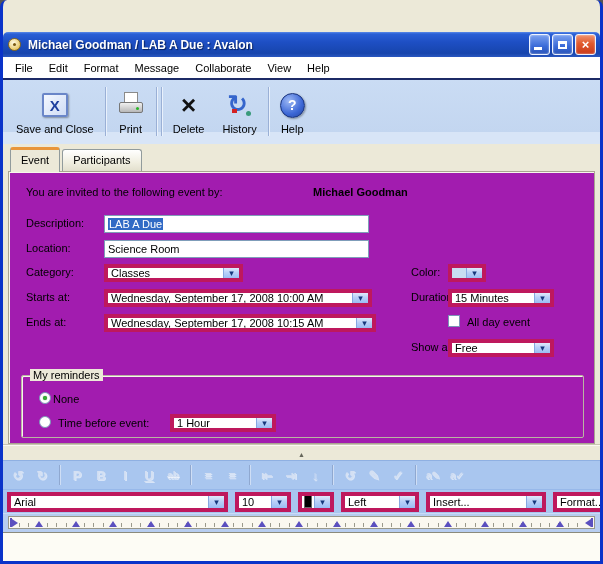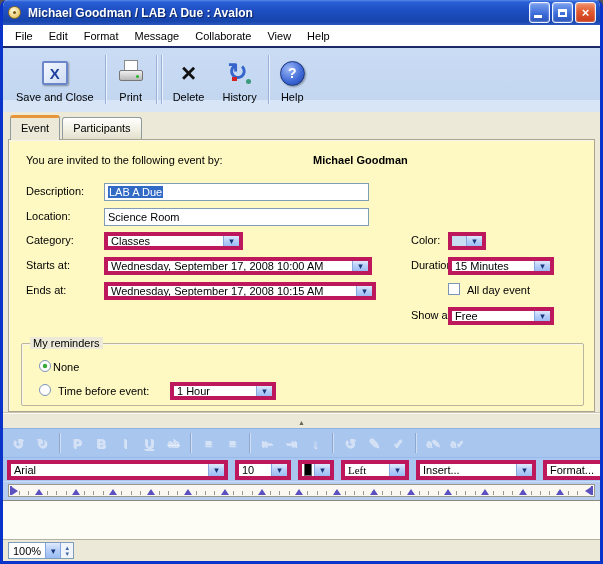--- a/index.html
+++ b/index.html
@@ -10,20 +10,21 @@
     position:relative; width:603px; height:564px; margin:0 auto;
     border:3px solid #0a33c9; border-top:none;
     border-radius:7px 7px 0 0; overflow:hidden; background:#ece9d8;
   }
 
   
   .titlebar {
     height:25px; display:flex; align-items:center; padding:0 4px;
     background:linear-gradient(180deg,#5a8ae8 0%,#2a5fd5 8%,#1e4fc4 40%,#1745ad 85%,#2a57c0 100%);
     border-radius:5px 5px 0 0;
+    margin-top:32px;
   }
   .win-icon { width:16px; height:16px; margin-right:5px; position:relative; flex:none; }
   .win-icon .face { position:absolute; left:1px; top:1px; width:13px; height:13px; border-radius:50%;
     background:radial-gradient(circle at 40% 35%, #fffbe8, #e8c96a 70%, #b78a2a); border:1px solid #8a6a1c; }
   .win-icon .dot { position:absolute; left:6px; top:6px; width:3px; height:3px; background:#7a5a14; border-radius:50%; }
   .title-text { color:#fff; font-weight:bold; font-size:12px; text-shadow:1px 1px 1px #06205e; white-space:nowrap; flex:1; }
   .winbtns { display:flex; gap:2px; }
   .wbtn { width:21px; height:21px; border-radius:3px; border:1px solid #eef3ff;
     display:flex; align-items:center; justify-content:center; position:relative;
     background:linear-gradient(180deg,#7aa0ef,#3a6ad8 60%,#2a54b8); box-shadow:inset 0 0 2px rgba(255,255,255,.7); }
@@ -72,21 +73,21 @@
     box-shadow:1px 1px 2px rgba(0,0,0,.35); }
 
   
   .content { height:316px; background:#ece9d8; }
   .tabbar { height:27px; display:flex; align-items:flex-end; padding-left:7px; gap:2px; position:relative; z-index:3; }
   .tab { height:22px; padding:0 10px; line-height:21px; font-size:11px; color:#000;
     border:1px solid #919b9c; border-bottom:none; border-radius:3px 3px 0 0;
     background:linear-gradient(180deg,#ffffff,#f0eee0 60%,#e2dfcd); }
   .tab.active { height:25px; line-height:21px; border-top:3px solid #e8953a; background:#ece9d8; margin-bottom:-1px; }
   .panel { position:relative; margin:0 5px; height:273px; border:1px solid #a9a591;
-    box-shadow:inset 1px 1px 0 #f8f6ec; background:#fef9c3; z-index:2; }
+    box-shadow:inset 1px 1px 0 #f8f6ec; background:#a21caf; z-index:2; }
   .flabel { position:absolute; font-size:11px; color:#000; white-space:nowrap; }
   .organizer { position:absolute; font-size:11px; font-weight:bold; color:#000; white-space:nowrap; }
   .person { position:absolute; width:10px; height:13px; }
   .person .head { width:5px; height:5px; border-radius:50%; background:#2e8b2e; margin:0 auto; }
   .person .body { width:9px; height:6px; background:#2e8b2e; border-radius:4px 4px 1px 1px; margin:1px auto 0; }
 
   .textfield { position:absolute; height:18px; background:#fff; border:1px solid #7f9db9;
     font-size:11px; padding:2px 3px; overflow:hidden; white-space:nowrap; }
   .sel { background:#316ac5; color:#fff; padding:0 1px; }
 
@@ -338,21 +339,21 @@
       <span class="combo-btn">▾</span>
     </div>
     <div class="combo fcombo" style="width:56px;">
       <span class="combo-val">10</span>
       <span class="combo-btn">▾</span>
     </div>
     <div class="combo fcombo" style="width:36px;">
       <span class="swatch-box"></span>
       <span class="combo-btn">▾</span>
     </div>
-    <div class="combo fcombo" style="width:68px;font-family:Liberation Serif, serif;">
+    <div class="combo fcombo" style="width:78px;">
       <span class="combo-val">Left</span>
       <span class="combo-btn">▾</span>
     </div>
     <div class="combo fcombo" style="width:120px;">
       <span class="combo-val">Insert...</span>
       <span class="combo-btn">▾</span>
     </div>
     <div class="combo fcombo" style="width:120px;">
       <span class="combo-val">Format...</span>
 

